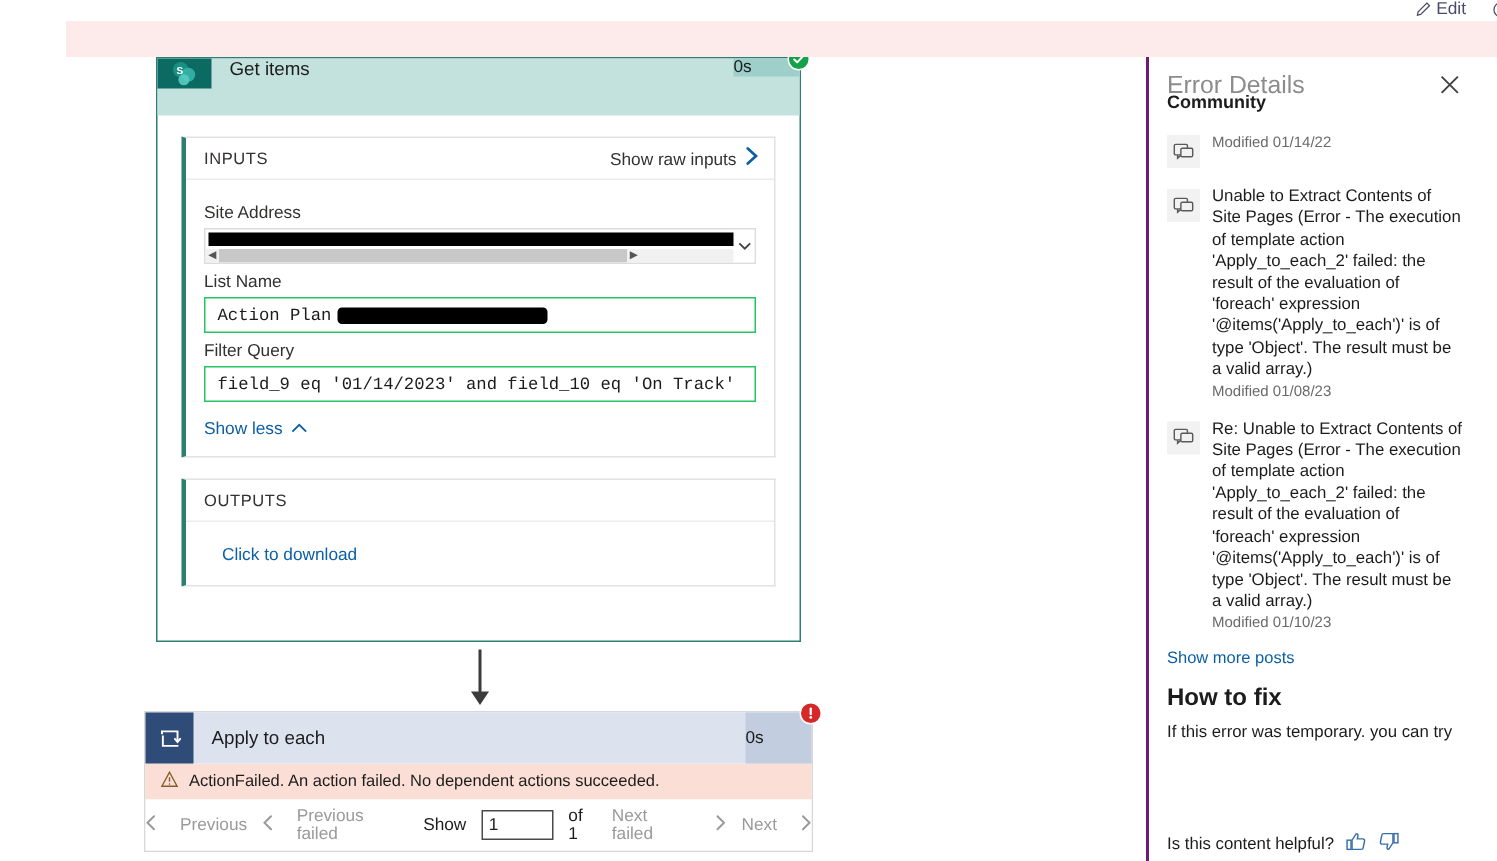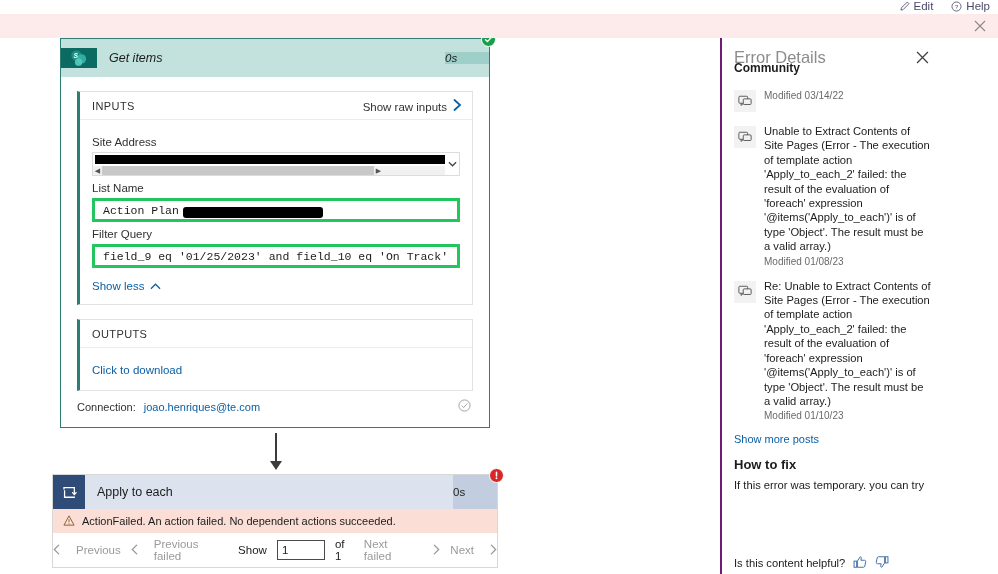--- a/index.html
+++ b/index.html
@@ -2,21 +2,21 @@
 <html><head>
 <meta charset="utf-8">
 <style>
   * { box-sizing: border-box; margin: 0; padding: 0; }
   html, body {
     width: 998px; height: 574px;
     font-family: "Liberation Sans", sans-serif;
     background: #ffffff;
     overflow: hidden;
   }
-  #root { position: relative; width: 940px; height: 574px; background: #fef9c3; }
+  #root { position: relative; width: 940px; height: 574px; background: #fef9c3; margin-left: 44px; }
 
   
   .cmdbar {
     position: absolute; top: 0; left: 0; width: 998px; height: 14px;
     background: #fff;
   }
   .cmdbar-right {
     position: absolute; right: 8px; top: 0px;
     display: flex; gap: 18px; align-items: center;
     font-size: 11.5px; color: #4a4a6a;
@@ -46,23 +46,22 @@
     position: absolute; left: 268px; top: 0px;
     width: 14px; height: 9px; cursor: pointer; color: #555;
   }
 
   
   .card-getitems {
     position: absolute; left: 60px; top: 0px; width: 430px; height: 390px;
     background: #fff; border: 1px solid #2e7d72;
   }
   .card-head {
-    position: relative; height: 38px; display: flex; align-items: center;
+    position: relative; height: 38px; display: flex; align-items: flex-start;
     background: #c3e2de;
-    font-style: italic;
   }
   .sp-tile {
     width: 36px; background: #0b6b62; display: flex;
     align-items: center; justify-content: center; flex: 0 0 36px;
   }
   .card-title {
     flex: 1; display: flex; align-items: center; padding-left: 12px;
     font-size: 12.5px; color: #1c1c1c;
   }
   .card-dur {
@@ -108,31 +107,31 @@
     background: #f1f1f1; display: flex; align-items: center;
   }
   .hscroll-arrow { width: 9px; font-size: 7px; color: #555; text-align: center; line-height: 9px; }
   .hscroll-thumb { height: 9px; background: #c8c8c8; }
   .dd-caret {
     position: absolute; right: 0; top: 0; width: 14px; height: 100%;
     display: flex; align-items: center; justify-content: center;
     color: #444; background: #fff;
   }
   .mono-field {
-    border: 3px solid #22c55e; background: #fff; min-height: 24px;
+    border: 1px solid #22c55e; background: #fff; min-height: 24px;
     display: flex; align-items: center; padding: 0 8px;
     font-family: "Liberation Mono", monospace; font-size: 11.5px; color: #1c1c1c;
     position: relative; overflow: hidden;
   }
   .showless {
     display: flex; align-items: center; gap: 6px; margin-top: 12px;
     font-size: 11.5px; color: #0b5fa4; cursor: pointer;
   }
   .outputs-box { margin-top: 14px; }
-  .outputs-body { padding: 12px 12px; }
+  .outputs-body { padding: 12px 24px; }
   .dl-link { font-size: 11.5px; color: #0b5fa4; cursor: pointer; }
 
   .conn-row {
     display: flex; align-items: center; padding: 10px 16px 0 16px;
     font-size: 11px; position: relative;
   }
   .conn-label { color: #323130; margin-right: 8px; }
   .conn-value { color: #0b5fa4; cursor: pointer; }
   .conn-check { position: absolute; right: 18px; top: 8px; color: #9a9a9a; }
 
@@ -218,21 +217,21 @@
     display: flex; align-items: center; justify-content: center; color: #5a5a5a;
     margin-top: 2px;
   }
   .post-txt { flex: 1; }
   .post-title { font-size: 11.2px; line-height: 14.4px; color: #1c1c1c; cursor: pointer; }
   .post-mod { font-size: 10px; color: #6a6a6a; margin-top: 2px; }
   .show-more {
     padding: 6px 12px 0 12px; font-size: 11px; color: #0b5fa4; cursor: pointer;
   }
   .howto { padding: 12px 12px 0 12px; }
-  .howto-h { font-size: 13px; font-weight: bold; color: #1c1c1c; }
+  .howto-h { font-size: 16px; font-weight: bold; color: #1c1c1c; }
   .howto-p { font-size: 11.2px; color: #1c1c1c; margin-top: 6px; line-height: 15px; }
   .helpful {
     position: absolute; left: 12px; bottom: 3px; display: flex;
     align-items: center; gap: 8px; font-size: 11.2px; color: #1c1c1c;
   }
   .helpful svg { cursor: pointer; color: #3a6ea8; }
 </style>
 </head>
 <body>
 
@@ -328,21 +327,21 @@
             </div>
 
             <div class="field-label">List Name</div>
             <div class="mono-field">
               <span>Action Plan</span>
               <span class="redact-bar" style="left:88px;top:6px;width:140px;height:11px;border-radius:3px;"></span>
             </div>
 
             <div class="field-label">Filter Query</div>
             <div class="mono-field">
-              <span>field_9 eq '01/25/2023' and field_10 eq 'On Track'</span>
+              <span>field_9 eq '01/14/2023' and field_10 eq 'On Track'</span>
             </div>
 
             <div class="showless">
               <span>Show less</span>
               <span>
                 <svg width="11" height="7" viewBox="0 0 12 7">
                     <path d="M1 6l5-5 5 5" fill="none" stroke="#0b5fa4" stroke-width="1.3"></path>
                   </svg>
               </span>
             </div>
@@ -353,30 +352,20 @@
           <div class="section-head">
             <span class="section-label">OUTPUTS</span>
           </div>
           <div class="outputs-body">
             <span class="dl-link">Click to download</span>
           </div>
         </div>
 
       </div>
 
-      <div class="conn-row">
-        <span class="conn-label">Connection:</span>
-        <span class="conn-value">joao.henriques@te.com</span>
-        <span class="conn-check">
-          <svg width="13" height="13" viewBox="0 0 14 14">
-              <circle cx="7" cy="7" r="6" fill="none" stroke="#9a9a9a" stroke-width="1"></circle>
-              <path d="M4 7.2l2 2 4-4.4" fill="none" stroke="#9a9a9a" stroke-width="1"></path>
-            </svg>
-        </span>
-      </div>
     </div>
 
     <div class="connector">
       <div class="stem"></div>
       <div class="head"></div>
     </div>
 
     <div class="card-loop">
       <div class="loop-head">
         <div class="loop-tile">
@@ -459,21 +448,21 @@
 
       <div class="post">
         <div class="post-ico">
           <svg width="14" height="13" viewBox="0 0 16 14">
               <rect x="1" y="1" width="10" height="8" rx="1" fill="none" stroke="#5a5a5a" stroke-width="1.1"></rect>
               <path d="M3.5 9v2.5L6.5 9" fill="none" stroke="#5a5a5a" stroke-width="1.1"></path>
               <rect x="6" y="4" width="9" height="6.4" rx="1" fill="#f2f2f2" stroke="#5a5a5a" stroke-width="1.1"></rect>
             </svg>
         </div>
         <div class="post-txt">
-          <div class="post-mod">Modified 03/14/22</div>
+          <div class="post-mod">Modified 01/14/22</div>
         </div>
       </div>
 
       <div class="post">
         <div class="post-ico">
           <svg width="14" height="13" viewBox="0 0 16 14">
               <rect x="1" y="1" width="10" height="8" rx="1" fill="none" stroke="#5a5a5a" stroke-width="1.1"></rect>
               <path d="M3.5 9v2.5L6.5 9" fill="none" stroke="#5a5a5a" stroke-width="1.1"></path>
               <rect x="6" y="4" width="9" height="6.4" rx="1" fill="#f2f2f2" stroke="#5a5a5a" stroke-width="1.1"></rect>
             </svg>

